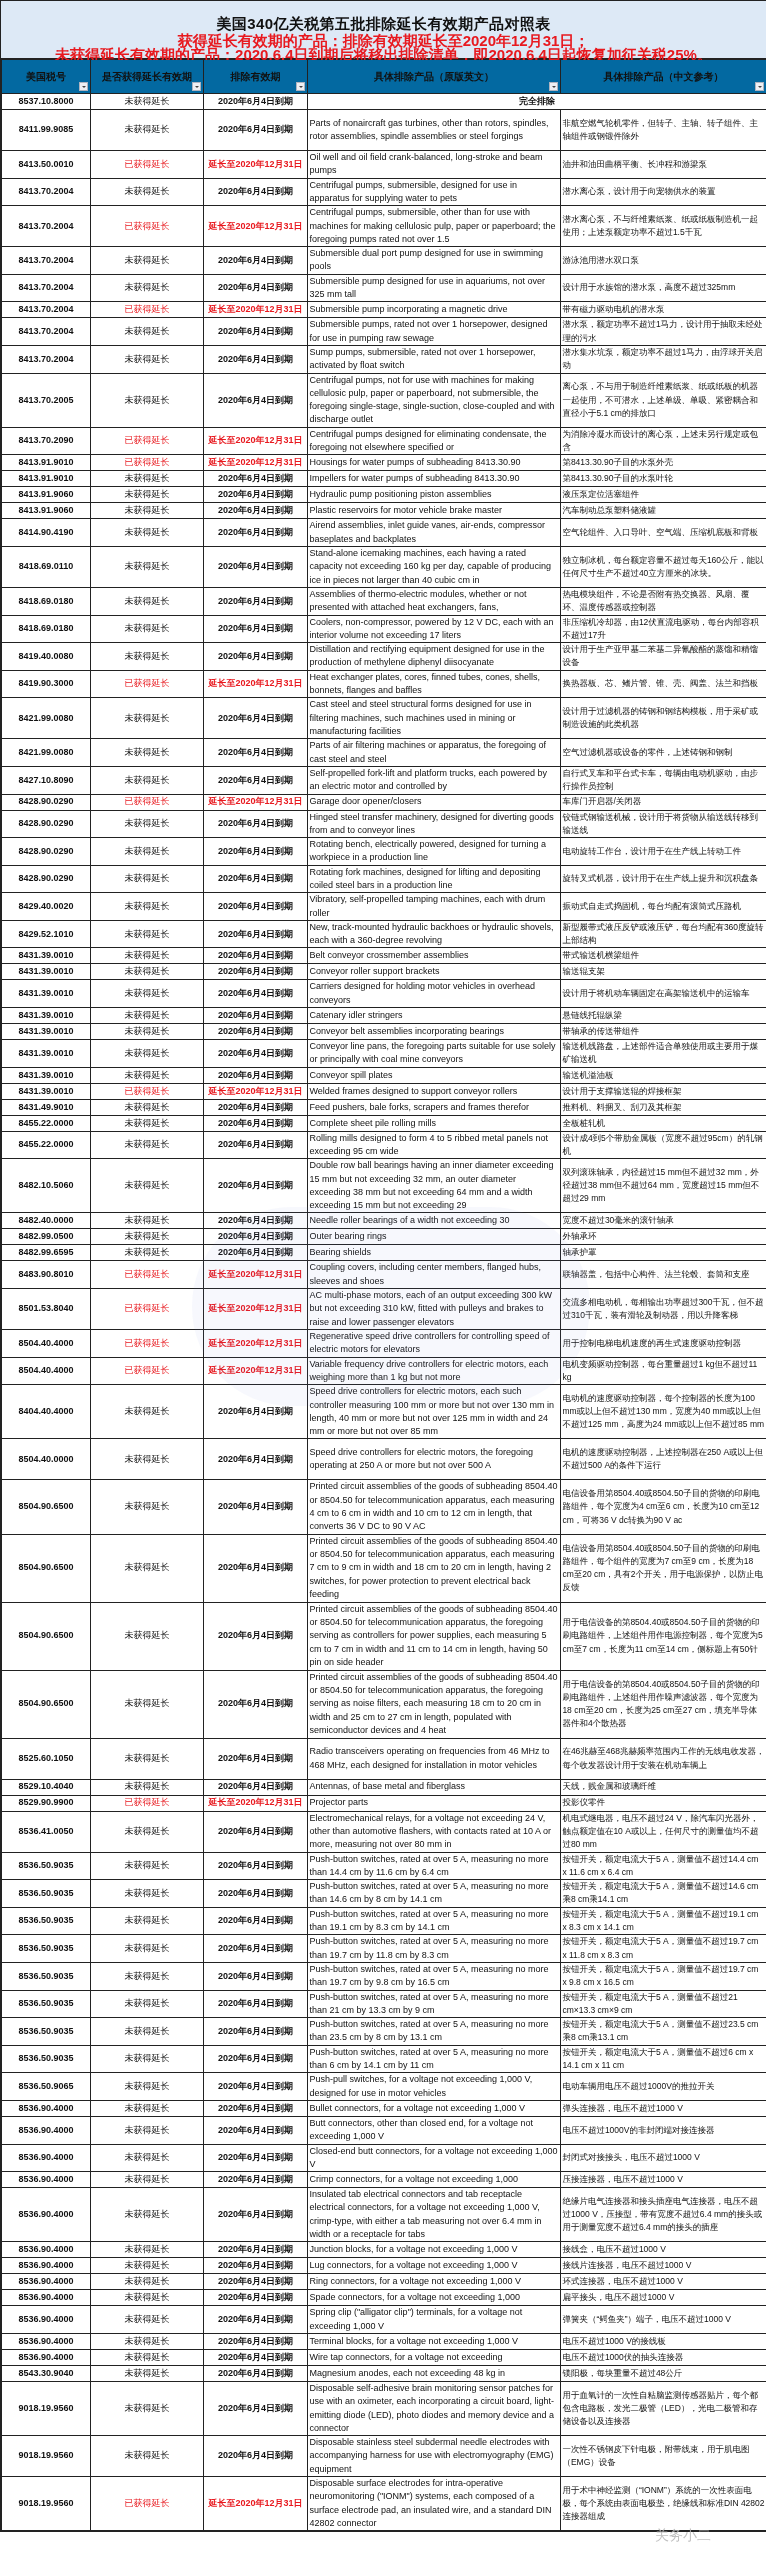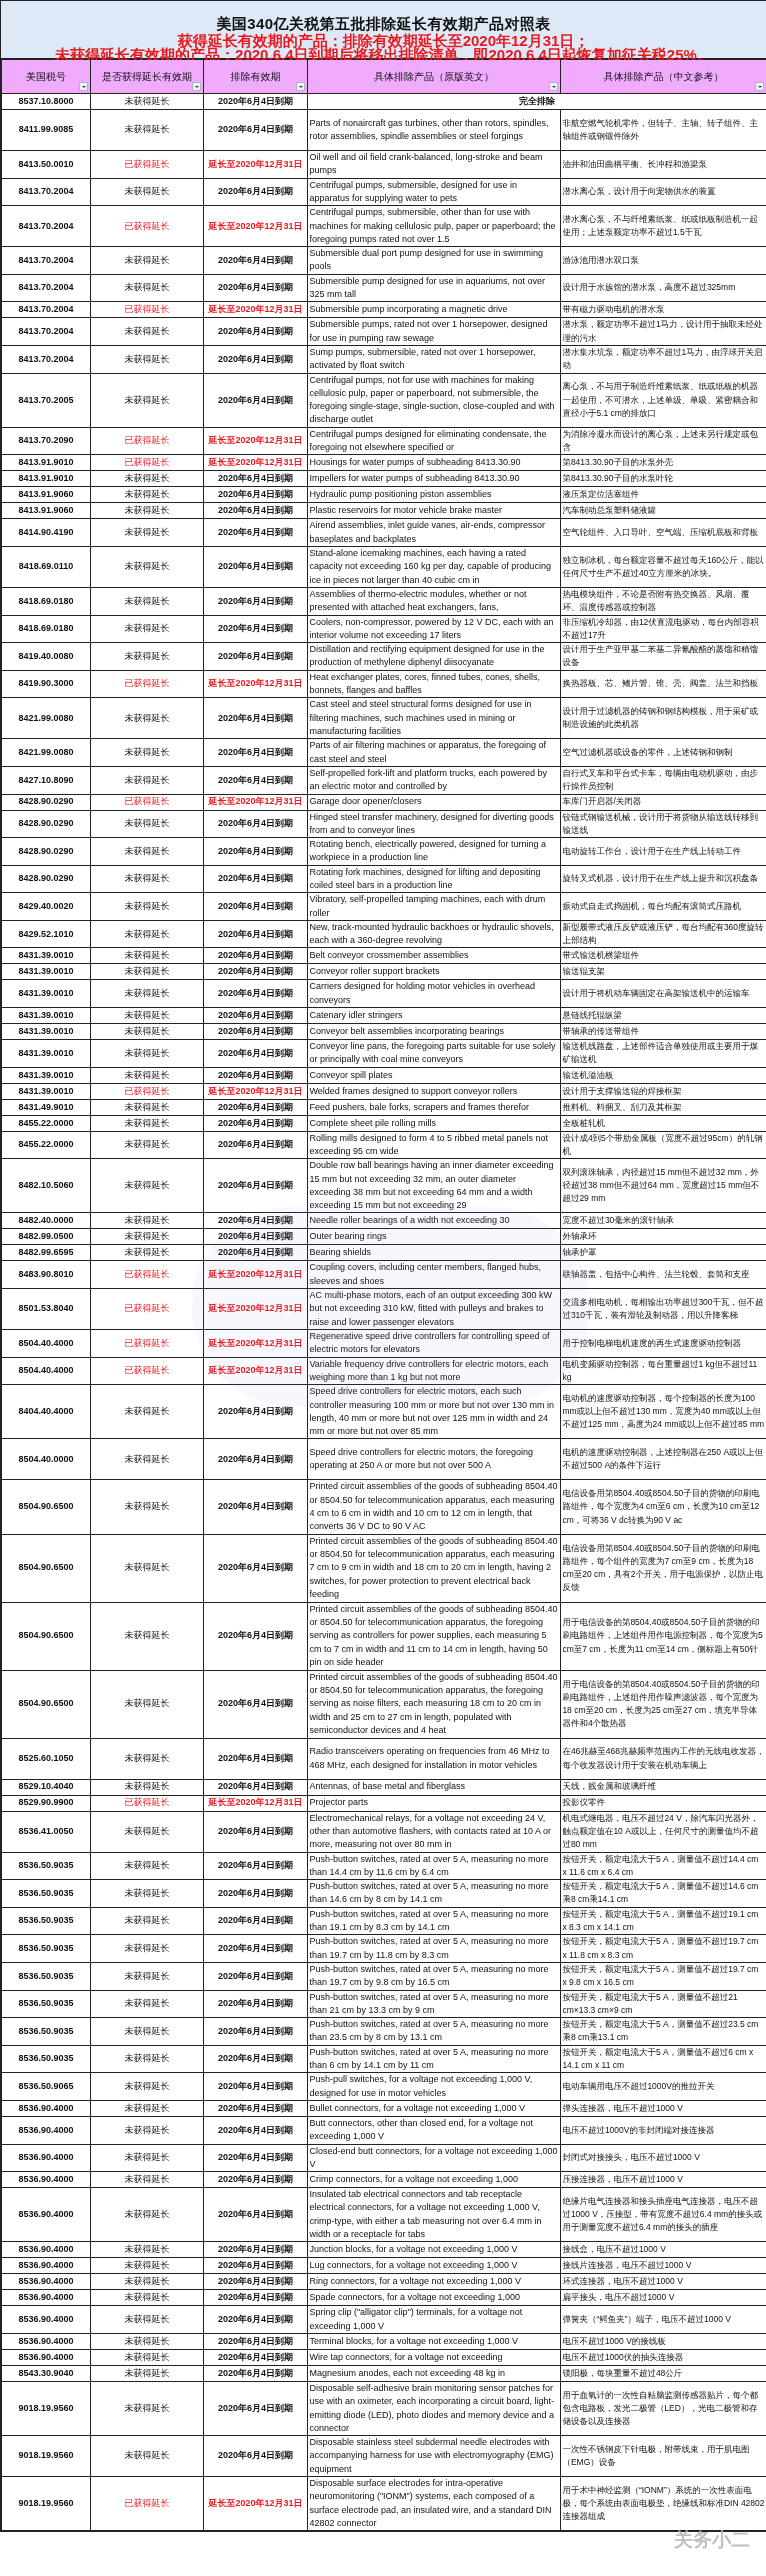--- a/index.html
+++ b/index.html
@@ -3,37 +3,37 @@
 <meta charset="utf-8">
 <style>
   html, body { margin: 0; padding: 0; background: #ffffff; }
   body { width: 767px; font-family: "Liberation Sans", "DejaVu Sans", sans-serif; color: #111; }
   .sheet { width: 765px; border: 0.7px solid #222; background: #fff; }
   .title-block { background: #dde9f6; text-align: center; padding: 10px 0 0 0; border-bottom: 0.7px solid #222; height: 58px; box-sizing: border-box; }
   .title-block .main-title { font-size: 15px; font-weight: bold; color: #111; line-height: 18.5px; margin-top: 4.3px; letter-spacing: 0.4px; }
   .title-block .sub { font-size: 15px; font-weight: bold; color: #e8191f; line-height: 14px; }
   table { border-collapse: collapse; width: 765px; table-layout: fixed; }
   col.c1 { width: 89px; } col.c2 { width: 113px; } col.c3 { width: 104px; } col.c4 { width: 253px; } col.c5 { width: 206px; }
-  th { background: #f0abfc; font-size: 10px; font-weight: normal; height: 33px; border: 0.7px solid #222; position: relative; text-align: center; padding: 0; }
+  th { background: #0369a1; font-size: 10px; font-weight: bold; height: 33px; border: 0.7px solid #222; position: relative; text-align: center; padding: 0; }
   th .filter { position: absolute; right: 2.1px; bottom: 2.1px; width: 9.2px; height: 8.5px; background: #eef0f4; border: 0.7px solid #aeb4c0; box-sizing: border-box; }
   th .filter::after { content: ""; position: absolute; left: 2.1px; top: 2.8px; border-left: 2.1px solid transparent; border-right: 2.1px solid transparent; border-top: 2.1px solid #444; }
   td { border: 0.7px solid #222; font-size: 9px; line-height: 13.3px; padding: 0 1.4px; vertical-align: middle; overflow: hidden; }
   td.code { font-weight: bold; text-align: center; font-size: 9px; }
   td.status, td.date { text-align: center; }
   td.date { font-weight: bold; }
   tr.ext td.status, tr.ext td.date { color: #e8191f; }
   td.en { text-align: left; }
   td.zh { text-align: left; font-size: 8.5px; }
   td.full { text-align: center; font-weight: bold; }
   tr.r1 td { height: 15px; }
   tr.r2 td { height: 26px; }
   tr.r3 td { height: 40px; }
   tr.r4 td { height: 53px; }
   tr.r5 td { height: 67px; }
-  .watermark { position: absolute; left: 674px; top: 2527px; font-size: 19px; color: rgba(180,180,180,0.85); font-weight: bold; pointer-events: none; }
+  .watermark { position: absolute; left: 655px; top: 2527px; font-size: 14px; color: rgba(180,180,180,0.85); font-weight: normal; pointer-events: none; }
   .bg-watermark { position: absolute; left: 192px; top: 1207px; width: 398px; height: 199px; border-radius: 99px; background: rgba(120,140,220,0.06); pointer-events: none; }
 </style>
 </head>
 <body>
 
 <div class="bg-watermark"></div>
 
 <div class="sheet">
   <div class="title-block">
     <div class="main-title">美国340亿关税第五批排除延长有效期产品对照表</div>

